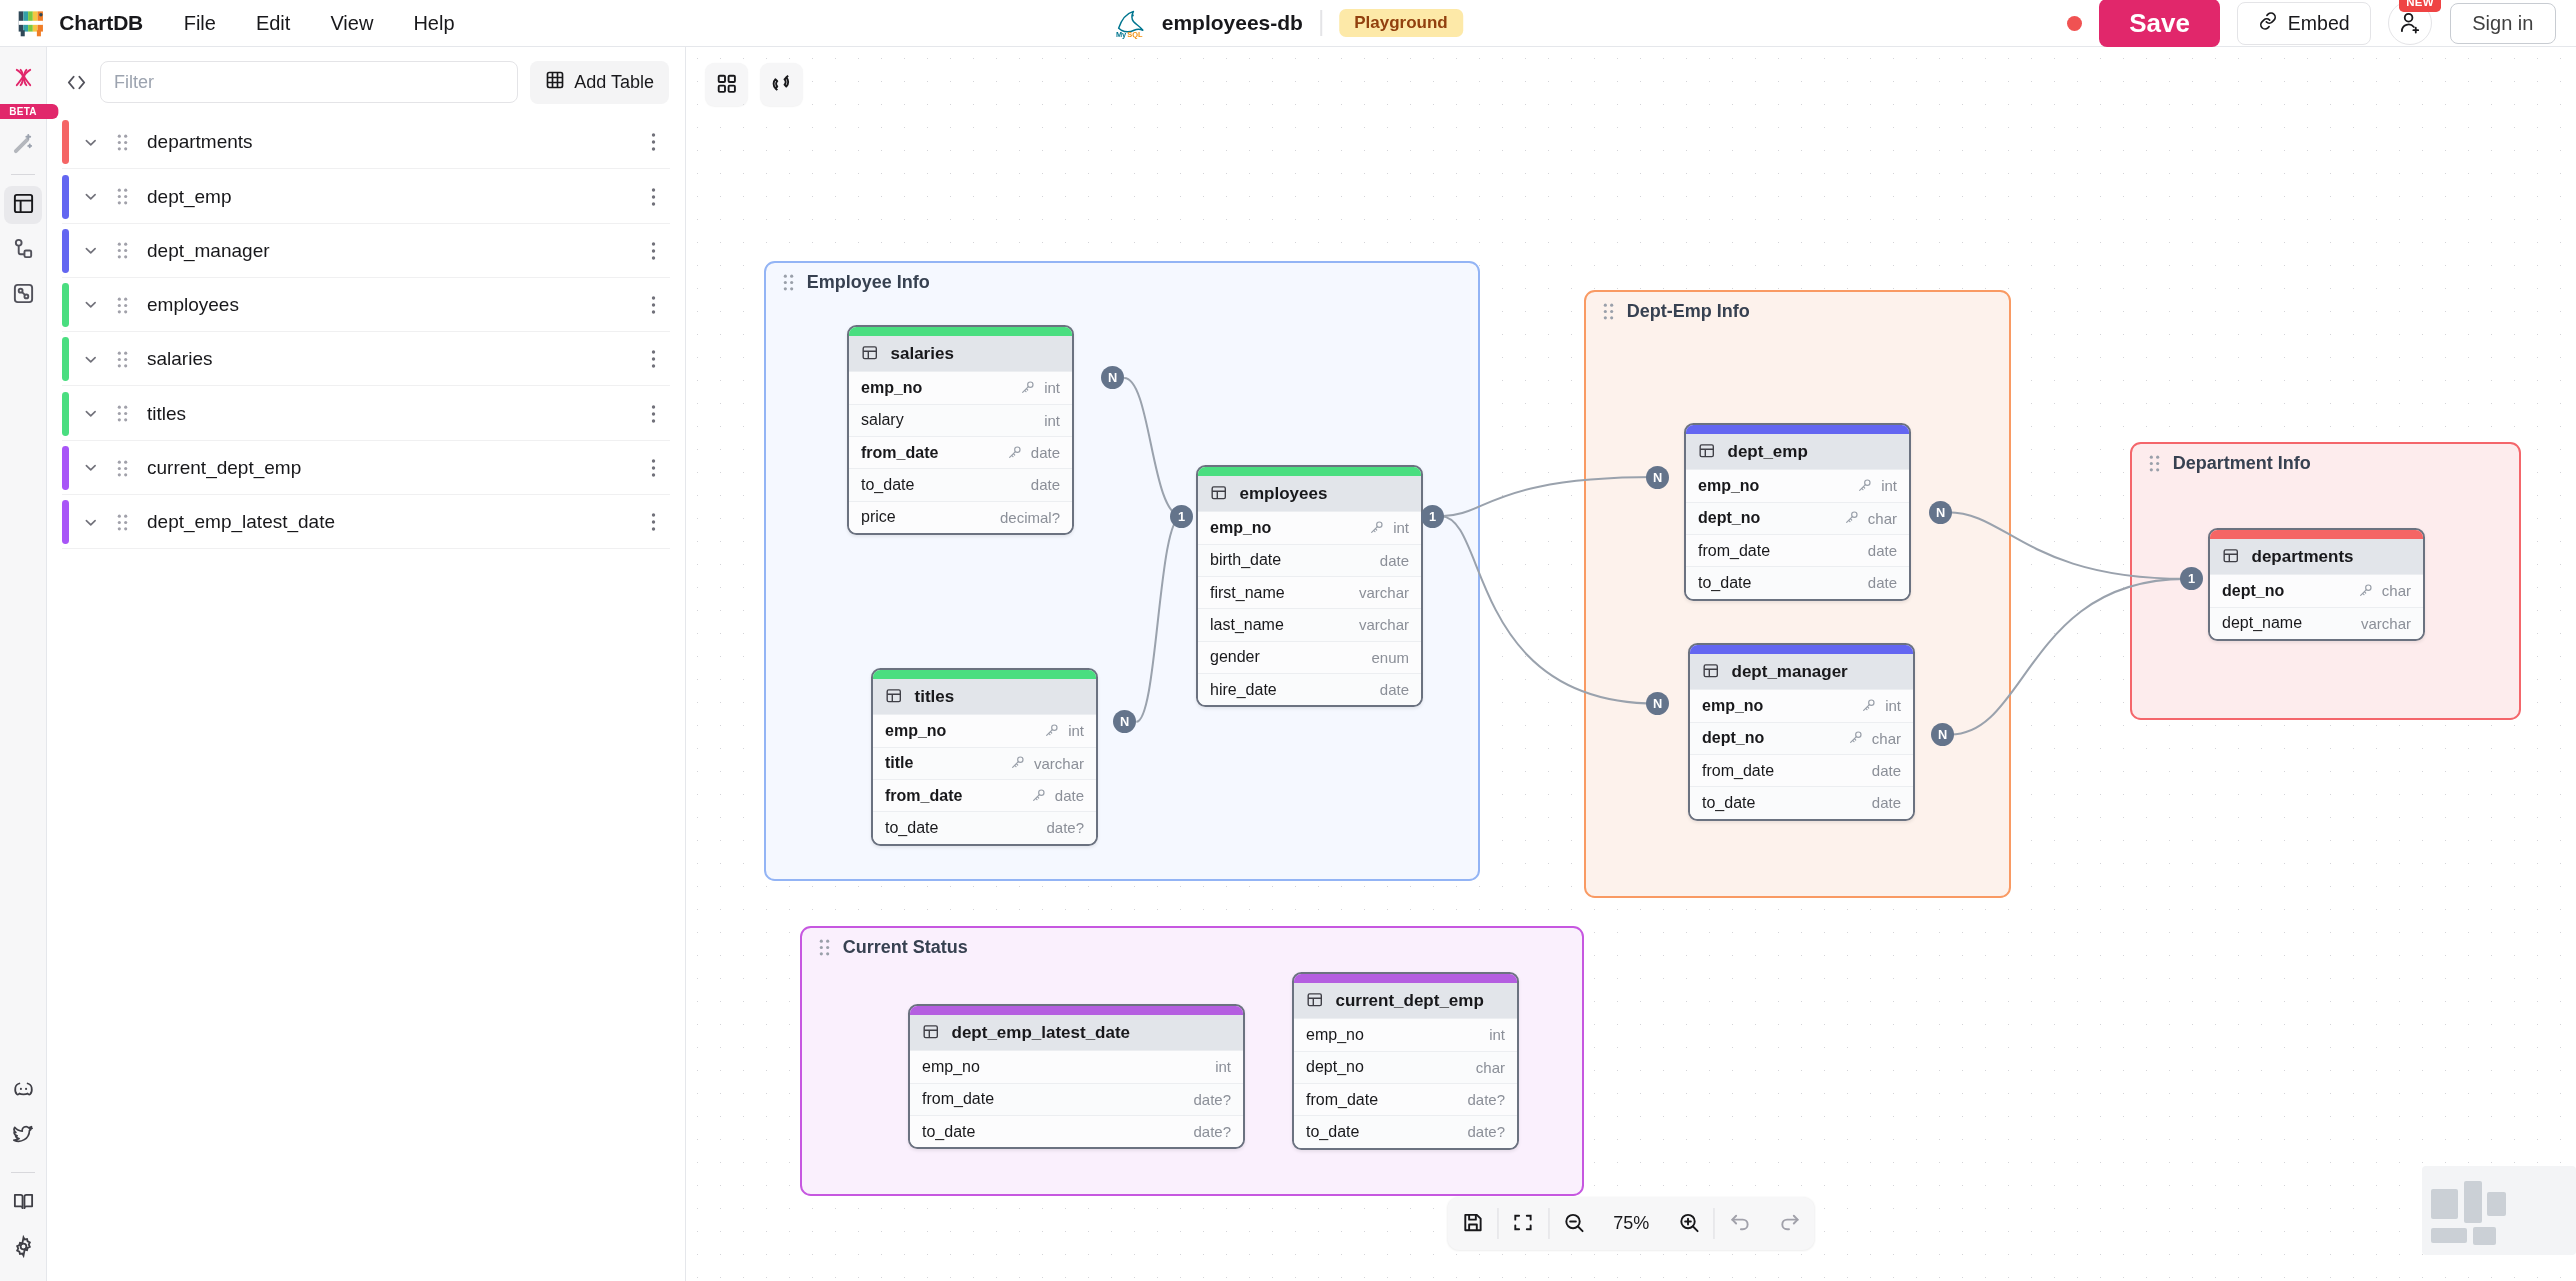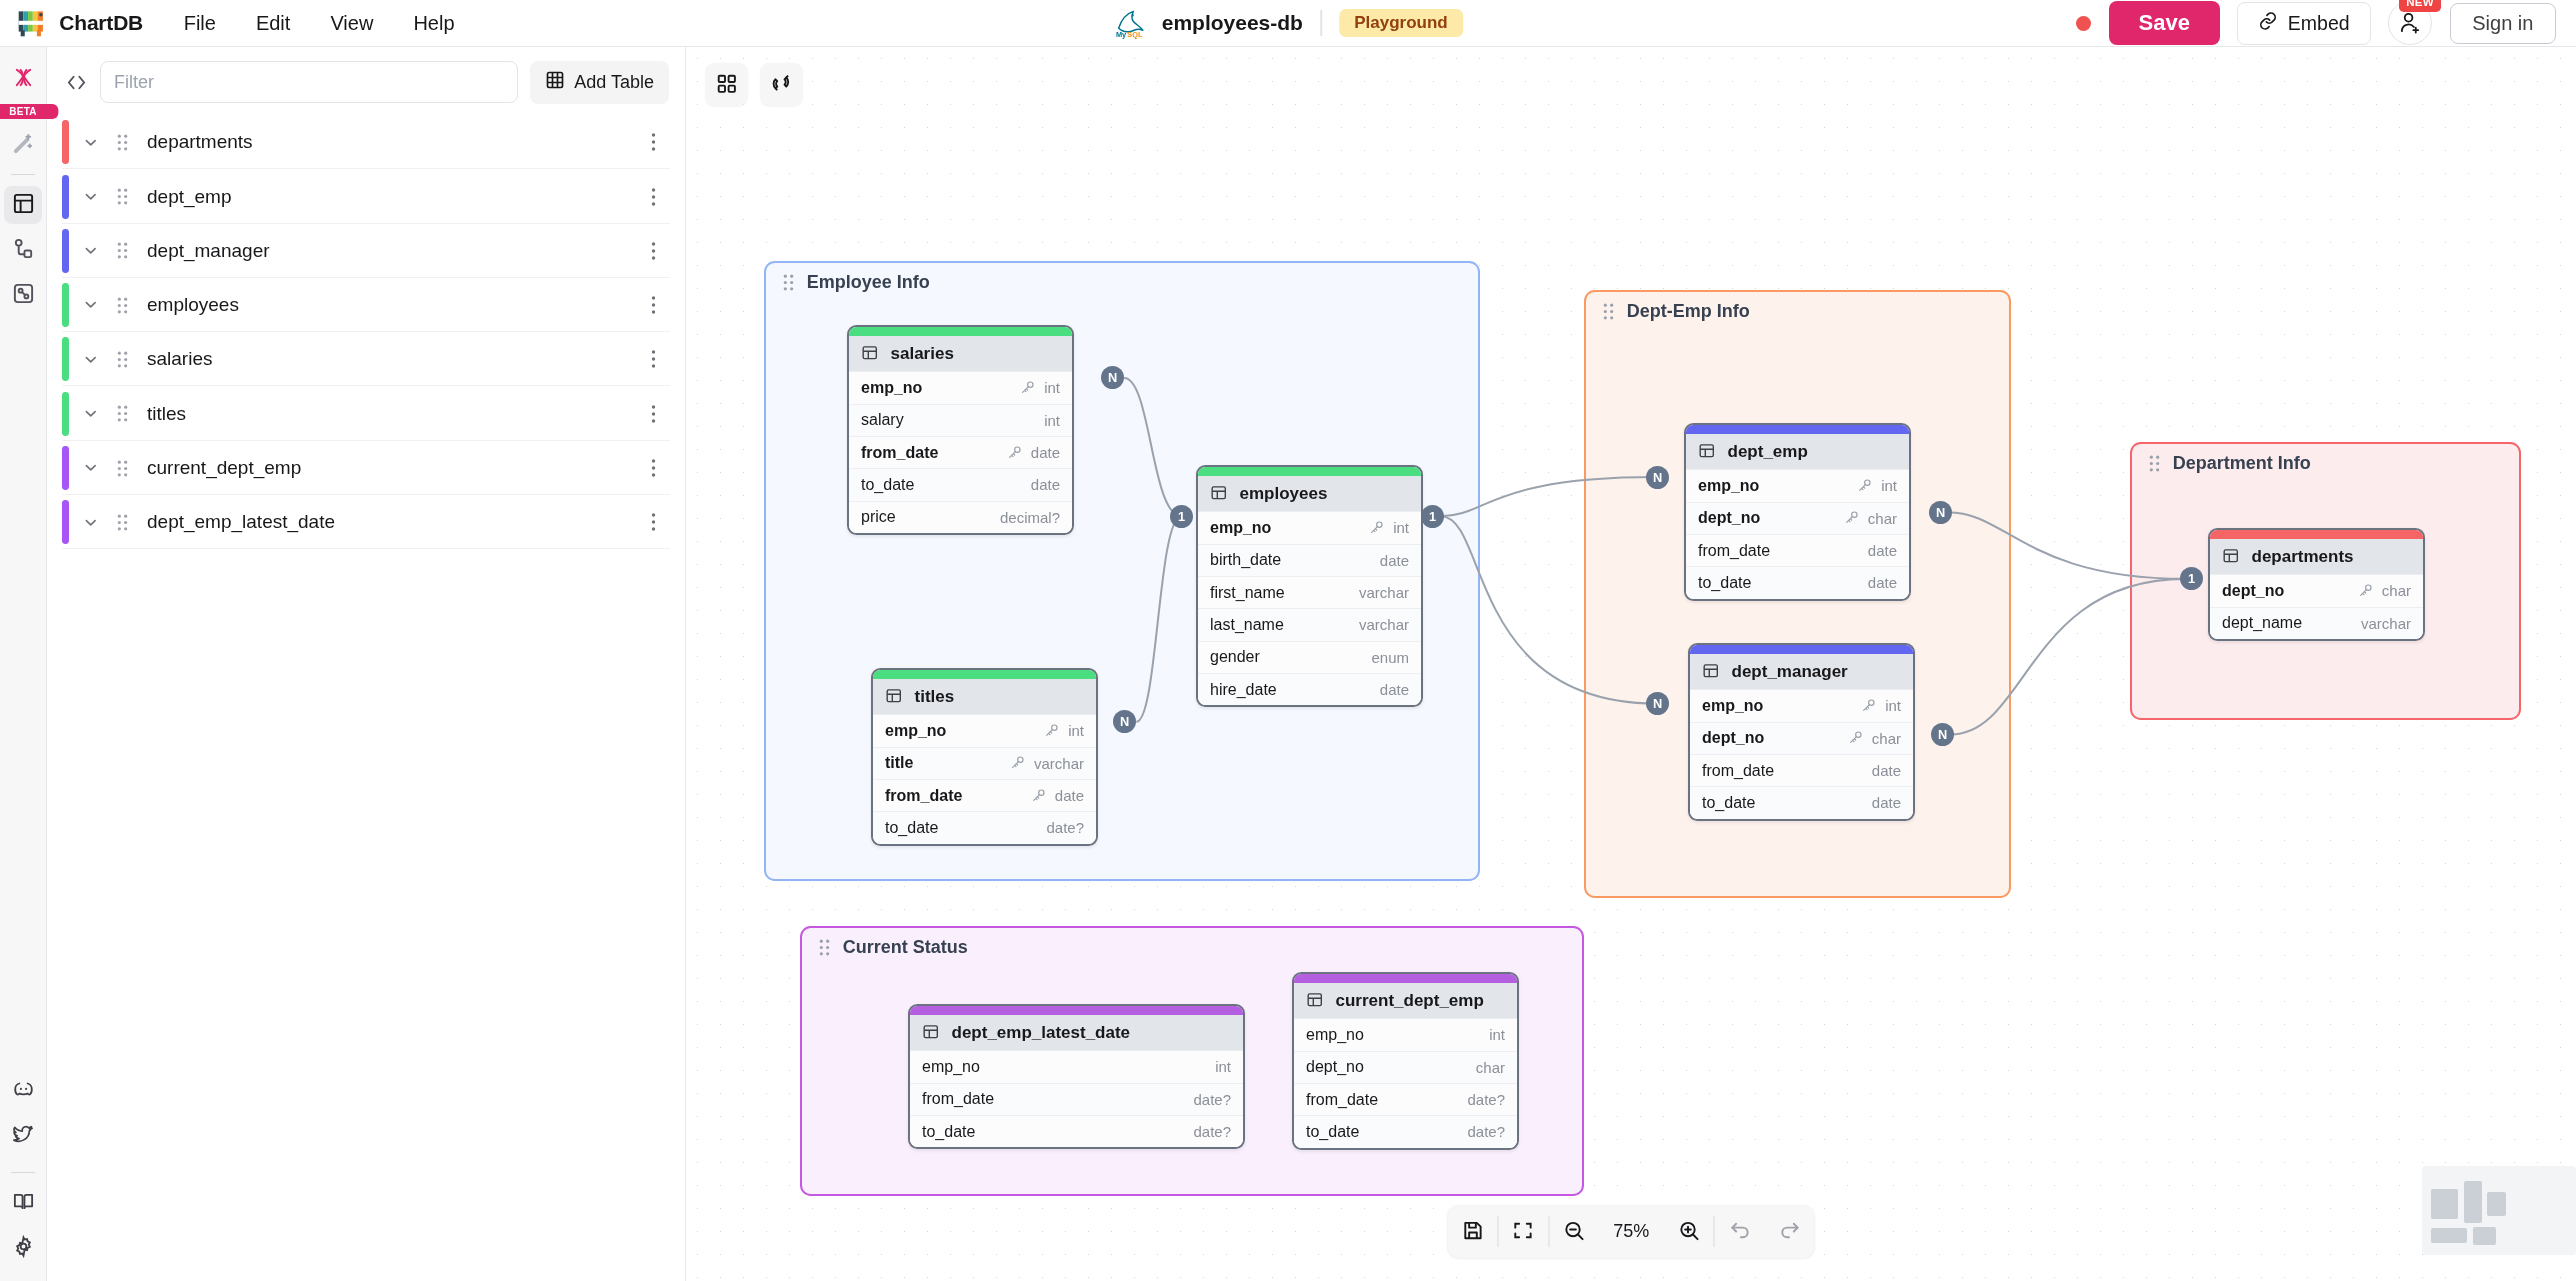--- a/index.html
+++ b/index.html
@@ -37,21 +37,21 @@
   .playground-badge {
     background: #fde9a8; color: #92400e; font-size: 17px; font-weight: 700;
     padding: 4.7px 15px; border-radius: 6.7px; line-height: 1.1;
   }
 
   .topbar-right {
     margin-left: auto; display: flex; align-items: center; gap: 17.5px; padding-right: 20px;
   }
   .unsaved-dot { width: 15px; height: 15px; border-radius: 50%; background: #f05252; }
   .btn-save {
-    background: #e1276b; color: #fff; font-size: 22px; font-weight: 600;
+    background: #e1276b; color: #fff; font-size: 26px; font-weight: 600;
     padding: 8.8px 30px; border-radius: 8px; border: none; cursor: pointer;
   }
   .btn-embed {
     background: #fff; color: #18181b; font-size: 19.5px; font-weight: 500;
     padding: 8px 20px; border-radius: 8px; border: 0.7px solid #e4e4e7; cursor: pointer;
     display: flex; align-items: center; gap: 9.4px;
   }
   .avatar-btn {
     width: 44px; height: 44px; border-radius: 50%; border: 0.7px solid #e4e4e7; background: #fff;
     display: flex; align-items: center; justify-content: center; position: relative; cursor: pointer;
@@ -173,21 +173,21 @@
   
   .marker {
     position: absolute; width: 23px; height: 23px; border-radius: 50%;
     background: #64748b; color: #fff; font-size: 12.8px; font-weight: 700;
     display: flex; align-items: center; justify-content: center; z-index: 30;
   }
   svg.edges { position: absolute; inset: 0; width: 100%; height: 100%; z-index: 5; pointer-events: none; }
 
   
   .bottom-toolbar {
-    position: absolute; bottom: 24px; left: 50%; transform: translateX(-50%);
+    position: absolute; bottom: 32px; left: 50%; transform: translateX(-50%);
     height: 53px; background: #f7f7f8; border-radius: 12px;
     display: flex; align-items: center; z-index: 60;
     box-shadow: 0 0.7px 2px rgba(0,0,0,.07);
   }
   .bt-btn { width: 50px; height: 53px; display: flex; align-items: center; justify-content: center; cursor: pointer; }
   .bt-div { width: 0.7px; height: 31px; background: #dcdce0; }
   .zoom-val { font-size: 18px; color: #18181b; padding: 0 9.4px; min-width: 65px; text-align: center; cursor:pointer;}
 
   
   .minimap {

